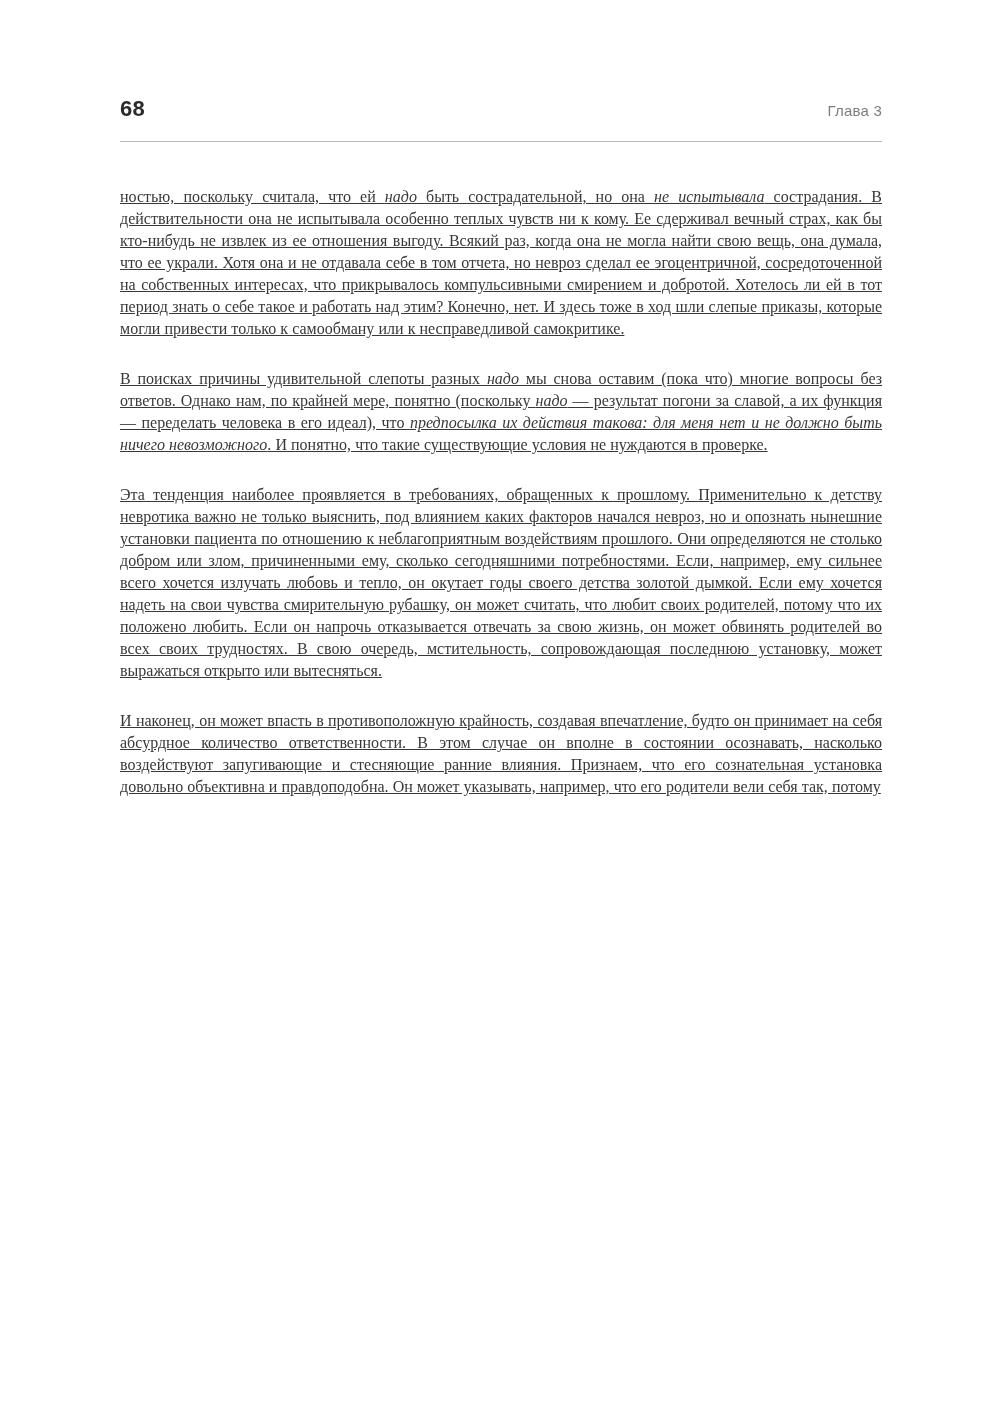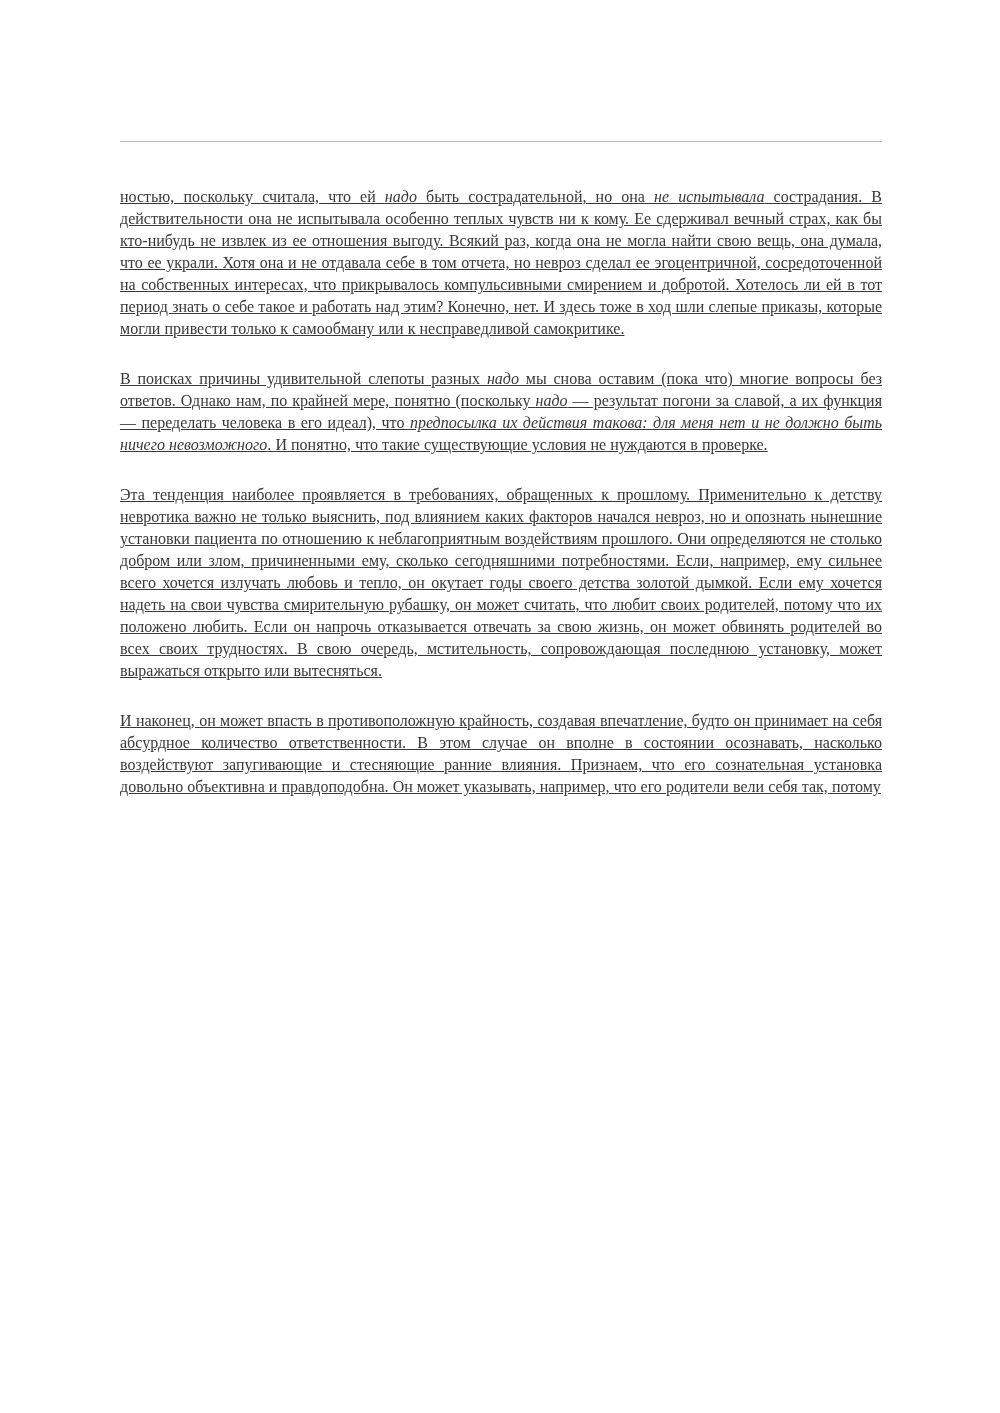--- a/index.html
+++ b/index.html
@@ -81,20 +81,24 @@
   }
   p.para em {
     font-style: italic;
   }
 </style>
 </head>
 <body>
 
 <div class="page">
 
+  <div class="running-head">
+    <span class="folio">68</span>
+    <span class="chapter-label">Глава 3</span>
+  </div>
 
   <div class="head-rule"></div>
 
   <div class="body-col">
     <p class="para">ностью, поскольку считала, что ей <em>надо</em> быть сострадательной, но она <em>не испытывала</em> сострадания. В действительности она не испытывала особенно теплых чувств ни к кому. Ее сдерживал вечный страх, как бы кто-нибудь не извлек из ее отношения выгоду. Всякий раз, когда она не могла найти свою вещь, она думала, что ее украли. Хотя она и не отдавала себе в том отчета, но невроз сделал ее эгоцентричной, сосредоточенной на собственных интересах, что прикрывалось компульсивными смирением и добротой. Хотелось ли ей в тот период знать о себе такое и работать над этим? Конечно, нет. И здесь тоже в ход шли слепые приказы, которые могли привести только к самообману или к несправедливой самокритике.</p>
     <p class="para">В поисках причины удивительной слепоты разных <em>надо</em> мы снова оставим (пока что) многие вопросы без ответов. Однако нам, по крайней мере, понятно (поскольку <em>надо</em> — результат погони за славой, а их функция — переделать человека в его идеал), что <em>предпосылка их действия такова: для меня нет и не должно быть ничего невозможного</em>. И понятно, что такие существующие условия не нуждаются в проверке.</p>
     <p class="para">Эта тенденция наиболее проявляется в требованиях, обращенных к про­шлому. Применительно к детству невротика важно не только выяснить, под влиянием каких факторов начался невроз, но и опознать нынешние установки пациента по отношению к неблагоприятным воздействиям прошлого. Они определяются не столько добром или злом, причинен­ными ему, сколько сегодняшними потребностями. Если, например, ему сильнее всего хочется излучать любовь и тепло, он окутает годы своего детства золотой дымкой. Если ему хочется надеть на свои чувства смири­тельную рубашку, он может считать, что любит своих родителей, потому что их положено любить. Если он напрочь отказывается отвечать за свою жизнь, он может обвинять родителей во всех своих трудностях. В свою очередь, мстительность, сопровождающая последнюю установку, может выражаться открыто или вытесняться.</p>
     <p class="para">И наконец, он может впасть в противоположную крайность, создавая впечатление, будто он принимает на себя абсурдное количество ответ­ственности. В этом случае он вполне в состоянии осознавать, насколько воздействуют запугивающие и стесняющие ранние влияния. Признаем, что его сознательная установка довольно объективна и правдоподобна. Он может указывать, например, что его родители вели себя так, потому</p>
   </div>
 

